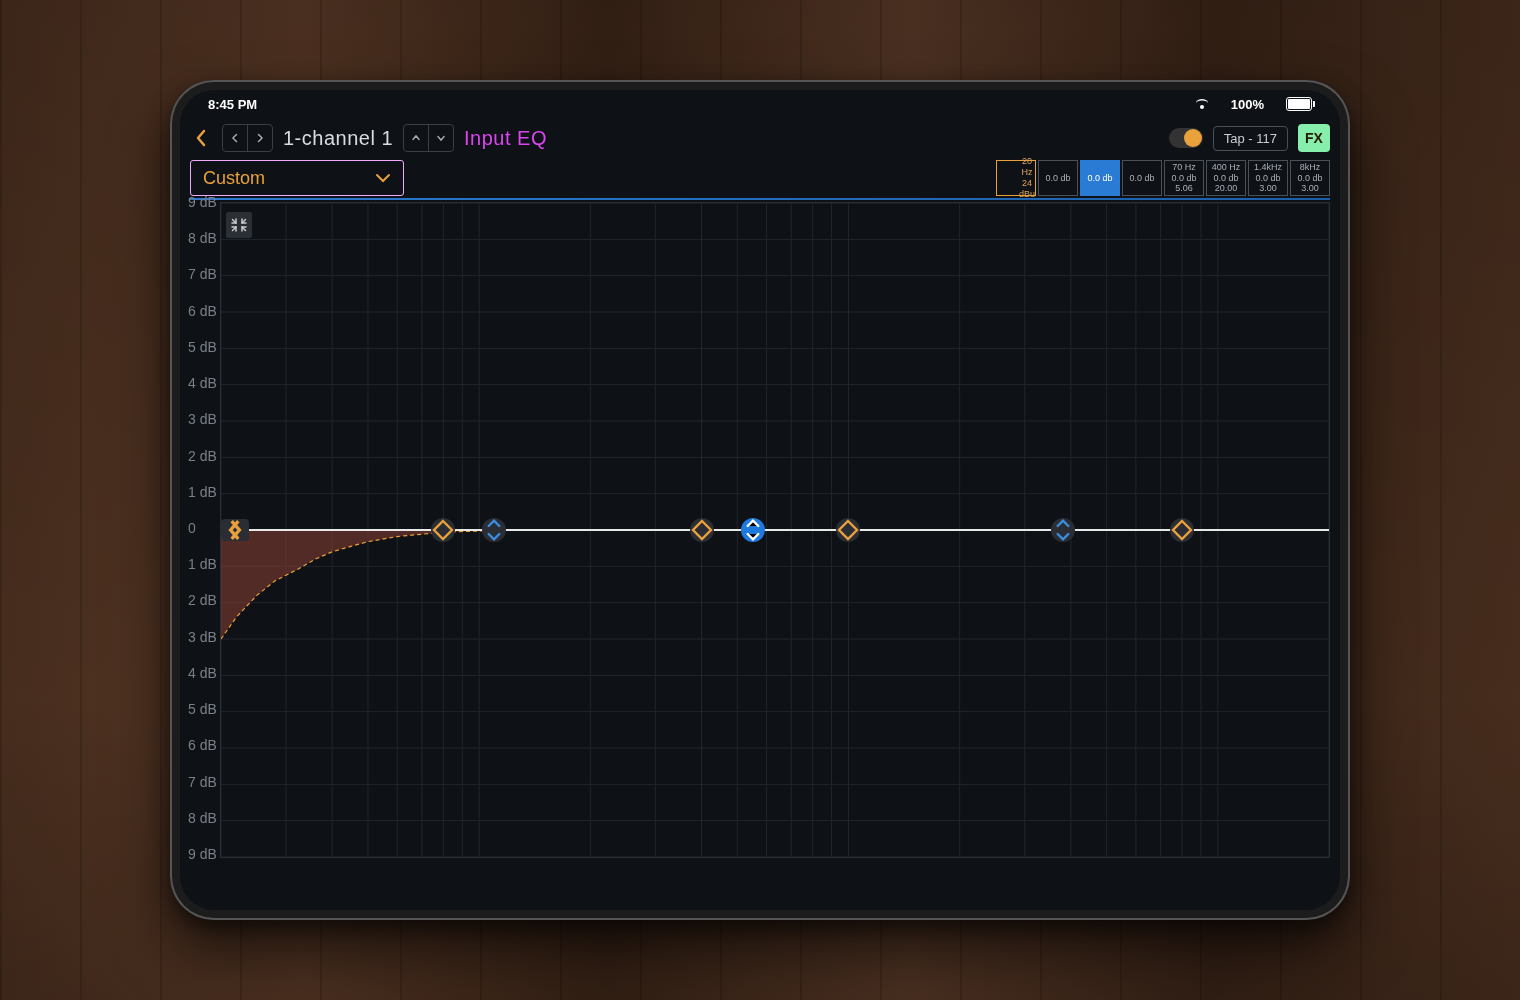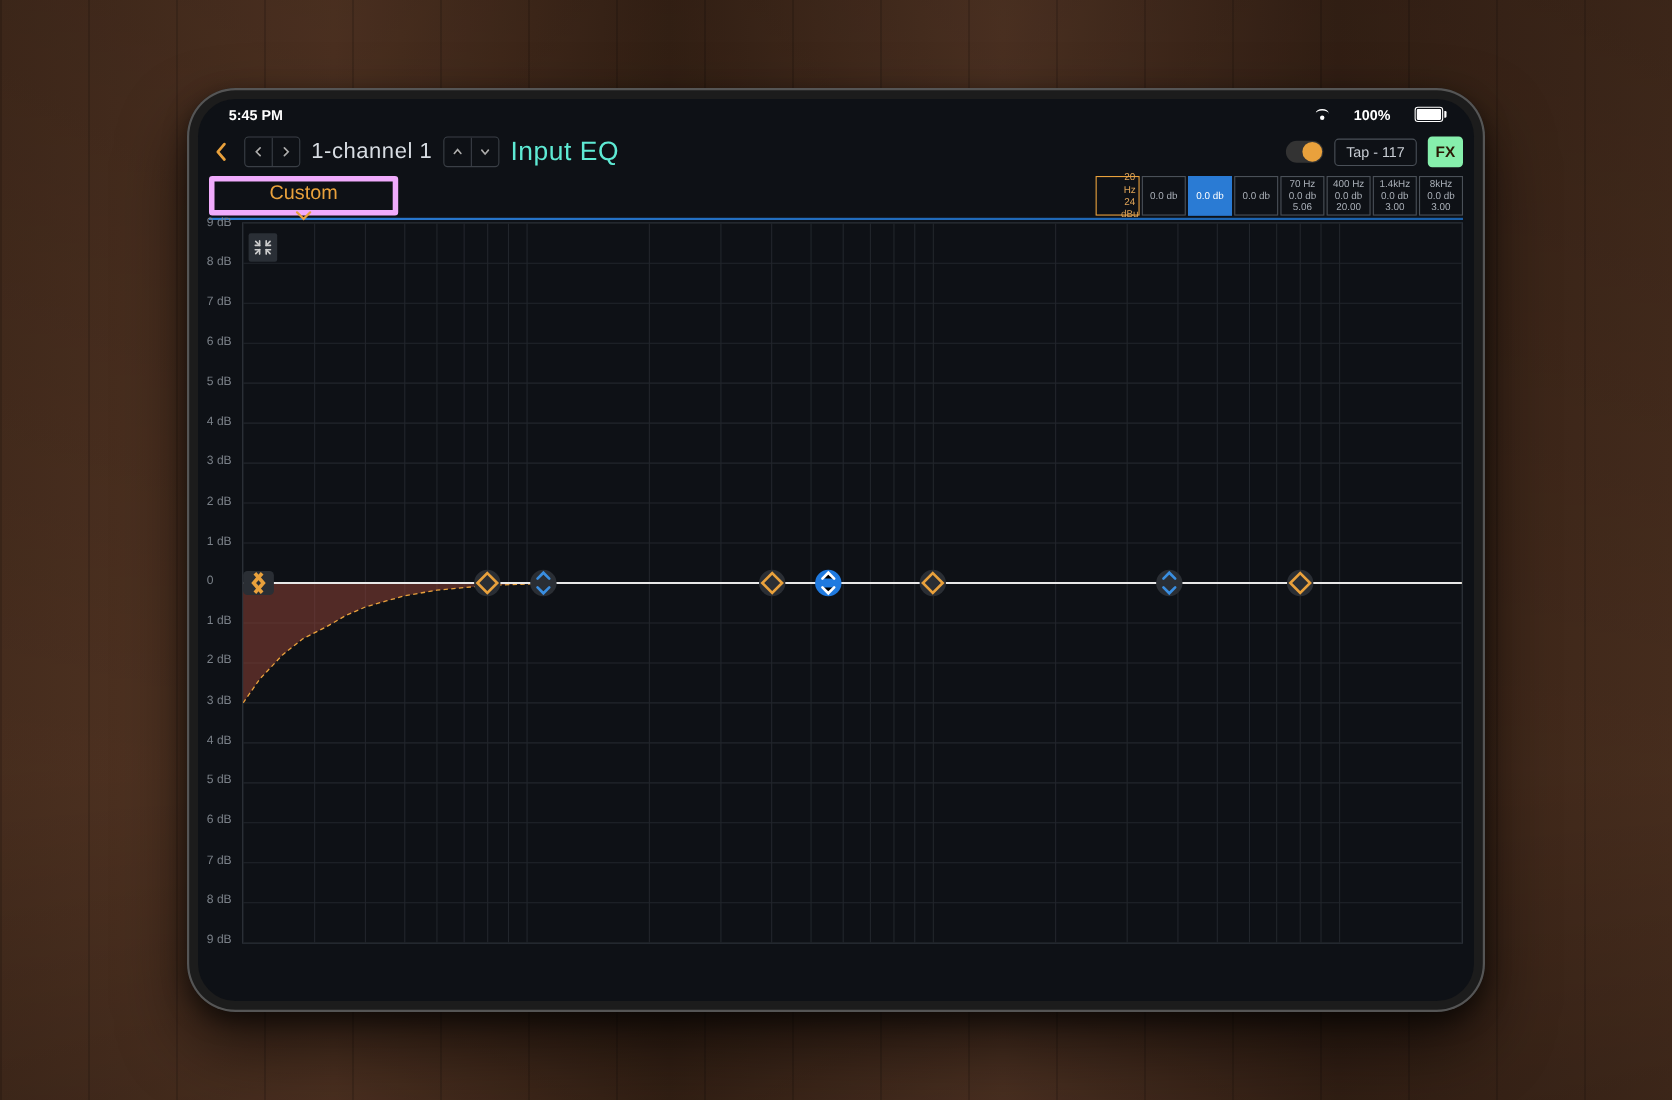--- a/index.html
+++ b/index.html
@@ -20,41 +20,41 @@
 .battery-fill{position:absolute;inset:1px;background:#fff;border-radius:1px;}
 
 .topbar{height:40px;display:flex;align-items:center;padding:0 10px;gap:10px;}
 .back-chev{width:22px;height:30px;display:flex;align-items:center;justify-content:center;cursor:pointer;}
 .back-chev svg{stroke:#e9a13c;}
 .pair-btns{display:flex;border:1px solid #3a3f46;border-radius:4px;overflow:hidden;}
 .pbtn{width:24px;height:26px;display:flex;align-items:center;justify-content:center;cursor:pointer;border-right:1px solid #3a3f46;}
 .pbtn:last-child{border-right:none;}
 .pbtn svg{stroke:#aaa;width:10px;height:10px;}
 .tb-title{color:#d8dde3;font-size:20px;letter-spacing:0.5px;}
-.tb-sub{color:#5eead4;font-size:24px;letter-spacing:0.5px;}
+.tb-sub{color:#d946ef;font-size:20px;letter-spacing:0.5px;}
 .flex-spacer{flex:1;}
 .toggle{width:34px;height:20px;border-radius:10px;background:#333;position:relative;cursor:pointer;}
 .toggle-knob{position:absolute;top:1px;right:1px;width:18px;height:18px;border-radius:50%;background:#e9a13c;}
 .tap-box{border:1px solid #4a5058;border-radius:4px;padding:4px 10px;font-size:13px;color:#c8cdd4;cursor:pointer;text-align:center;}
 .fx-btn{width:32px;height:28px;border-radius:4px;background:#86efac;color:#2a1a05;font-weight:700;font-size:14px;display:flex;align-items:center;justify-content:center;cursor:pointer;}
 
 .ctrlbar{height:40px;display:flex;align-items:stretch;padding:0 10px;gap:0;}
-.preset{width:172px;border:5px solid #f0abfc;border-radius:3px;display:flex;align-items:center;justify-content:space-between;padding:0 12px;color:#e9a13c;font-size:18px;cursor:pointer;box-sizing:border-box;height:36px;margin-top:2px;flex-direction:column;}
+.preset{width:214px;border:1px solid #f0abfc;border-radius:3px;display:flex;align-items:center;justify-content:space-between;padding:0 12px;color:#e9a13c;font-size:18px;cursor:pointer;box-sizing:border-box;height:36px;margin-top:2px;}
 .preset-chev svg{stroke:#e9a13c;}
 .band-boxes{margin-left:auto;display:flex;gap:2px;align-items:stretch;}
 .band{width:40px;border:1px solid #4a5058;display:flex;flex-direction:column;align-items:center;justify-content:center;font-size:9px;line-height:1.2;color:#aab0b8;cursor:pointer;box-sizing:border-box;height:36px;margin-top:2px;padding:1px 0;}
 .band.sel{border-color:#e9a13c;color:#e0a558;padding-left:22px;}
 .band.active{background:#2a7bd4;color:#fff;border-color:#2a7bd4;}
 .band span{display:block;text-align:center;width:100%;}
 
 .divider{height:2px;background:linear-gradient(90deg,#2a7bd4,#1a5fa8);margin:0 10px;}
 
 .graph-wrap{position:relative;margin:2px 10px 8px 10px;height:680px;}
 .ylabels{position:absolute;left:-2px;top:0;bottom:28px;width:30px;}
-.ylbl{position:absolute;left:0;font-size:11px;color:#7a8088;transform:translateY(-50%);width:30px;text-align:left;}
+.ylbl{position:absolute;left:0;font-size:14px;color:#7a8088;transform:translateY(-50%);width:30px;text-align:left;}
 .xlabels{position:absolute;left:30px;right:0;bottom:0;height:20px;}
 .xlbl{position:absolute;bottom:4px;font-size:10px;color:#7a8088;transform:translateX(-50%);}
 .plot{position:absolute;left:30px;right:0;top:0;bottom:24px;border:1px solid #2a2f36;}
 .plot svg{position:absolute;inset:0;width:100%;height:100%;}
 
 .collapse-btn{position:absolute;left:36px;top:10px;width:26px;height:26px;background:#2a2f36;border-radius:2px;display:flex;align-items:center;justify-content:center;cursor:pointer;z-index:3;}
 .collapse-btn svg{stroke:#ccc;}
 
 .node{position:absolute;width:24px;height:24px;border-radius:50%;background:#2a2e34;transform:translate(-50%,-50%);display:flex;align-items:center;justify-content:center;cursor:grab;z-index:2;}
 .node.dia svg{stroke:#e9a13c;fill:none;}
@@ -65,21 +65,21 @@
 .edge-handle svg{stroke:#e9a13c;}
 </style>
 </head>
 <body>
 
 <div class="desk">
  <div class="tablet">
   <div class="screen">
 
    <div class="statusbar">
-     <span>5:45 PM</span>
+     <span>8:45 PM</span>
      <div class="status-right">
        <div class="wifi"></div>
        <span>100%</span>
        <div class="battery">
               <div class="battery-fill"></div>
             </div>
      </div>
    </div>
 
    <div class="topbar">

